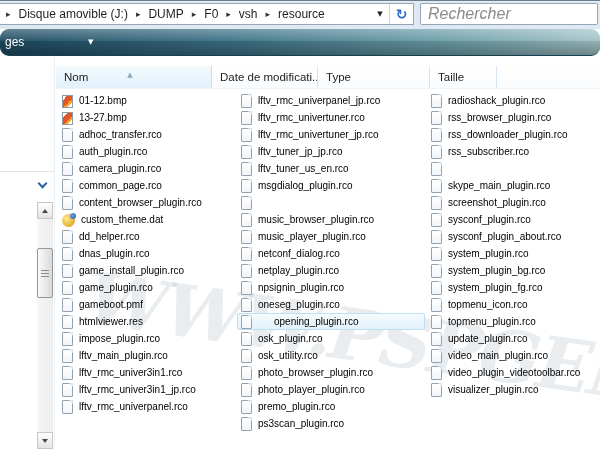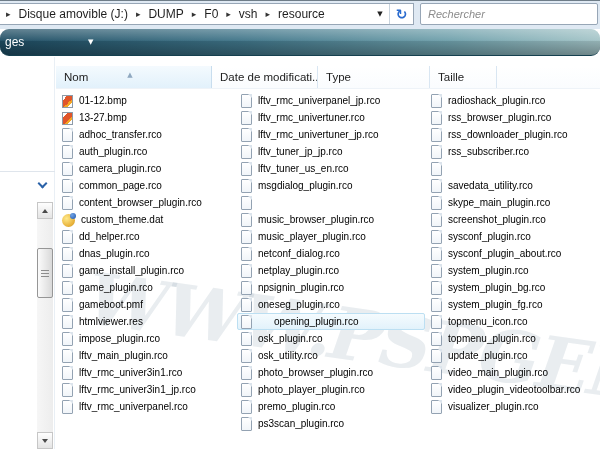--- a/index.html
+++ b/index.html
@@ -22,21 +22,21 @@
   .crumb { padding:0 2px; cursor:default; white-space:nowrap; }
   .addr-dd { width:18px; height:100%; display:flex; align-items:center; justify-content:center;
              font-family:"DejaVu Sans",sans-serif; font-size:7px; color:#222; }
   .addr-refresh { width:24px; height:100%; border-left:1px solid #c9d4de;
                   display:flex; align-items:center; justify-content:center;
                   font-family:"DejaVu Sans",sans-serif; font-size:14px; font-weight:bold;
                   color:#2a6bce; }
   .search { position:absolute; top:3px; left:420px; width:178px; height:22px;
             background:#fff; border:1px solid #97a6b6; border-radius:2px; }
   .search input { width:100%; height:100%; border:none; outline:none;
-                  font-family:"Liberation Sans",sans-serif; font-size:11px;
+                  font-family:"Liberation Sans",sans-serif; font-size:16px;
                   padding:0 7px; background:transparent; color:#b91c1c; }
   .search input::placeholder { font-style:italic; color:#8b8b8b; opacity:1; }
 
   
   .toolbar { position:absolute; top:29px; left:0; right:0; height:27px;
     background:
       linear-gradient(180deg, rgba(255,255,255,.30) 0%, rgba(255,255,255,.05) 44%,
                       rgba(0,0,0,.10) 46%, rgba(0,0,0,.30) 100%),
       linear-gradient(90deg, #1e4c62 0%, #3f7488 40%, #6fa0ab 75%, #a3c4c7 100%);
     border-bottom:1px solid #15404f;border-radius:9px; }
@@ -354,24 +354,20 @@
       </div>
       <div class="frow">
         <span class="ficon i-file"></span>
         <span>rss_subscriber.rco</span>
       </div>
       <div class="frow">
         <span class="ficon i-file"></span>
       </div>
       <div class="frow">
         <span class="ficon i-file"></span>
-        <span>savedata_utility.rco</span>
-      </div>
-      <div class="frow">
-        <span class="ficon i-file"></span>
         <span>skype_main_plugin.rco</span>
       </div>
       <div class="frow">
         <span class="ficon i-file"></span>
         <span>screenshot_plugin.rco</span>
       </div>
       <div class="frow">
         <span class="ficon i-file"></span>
         <span>sysconf_plugin.rco</span>
       </div>

